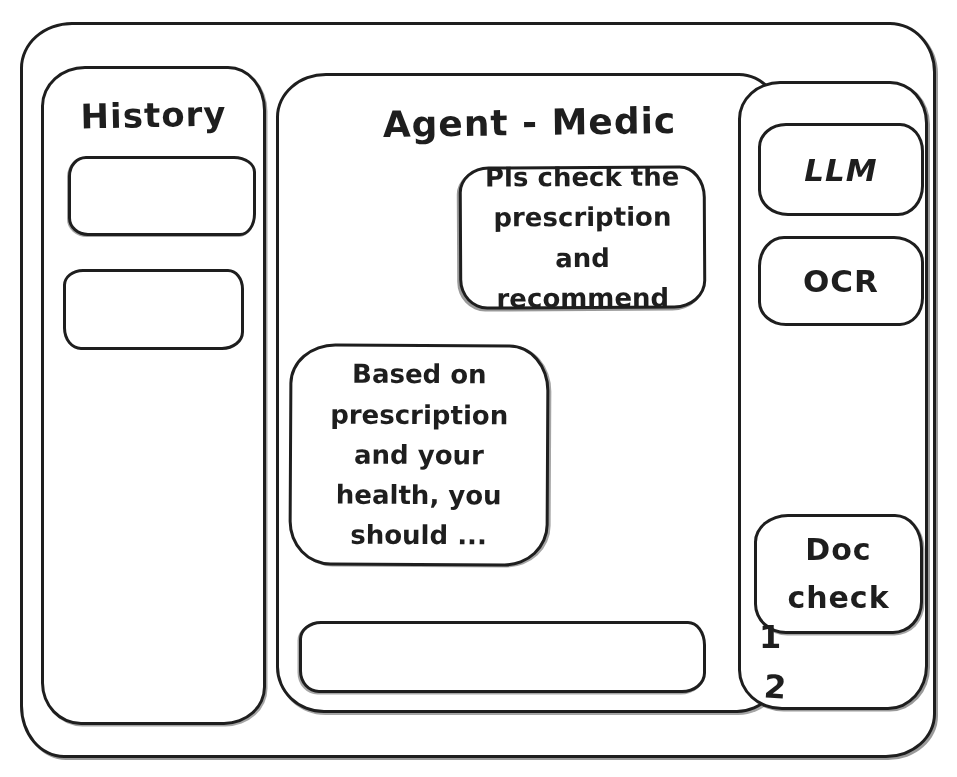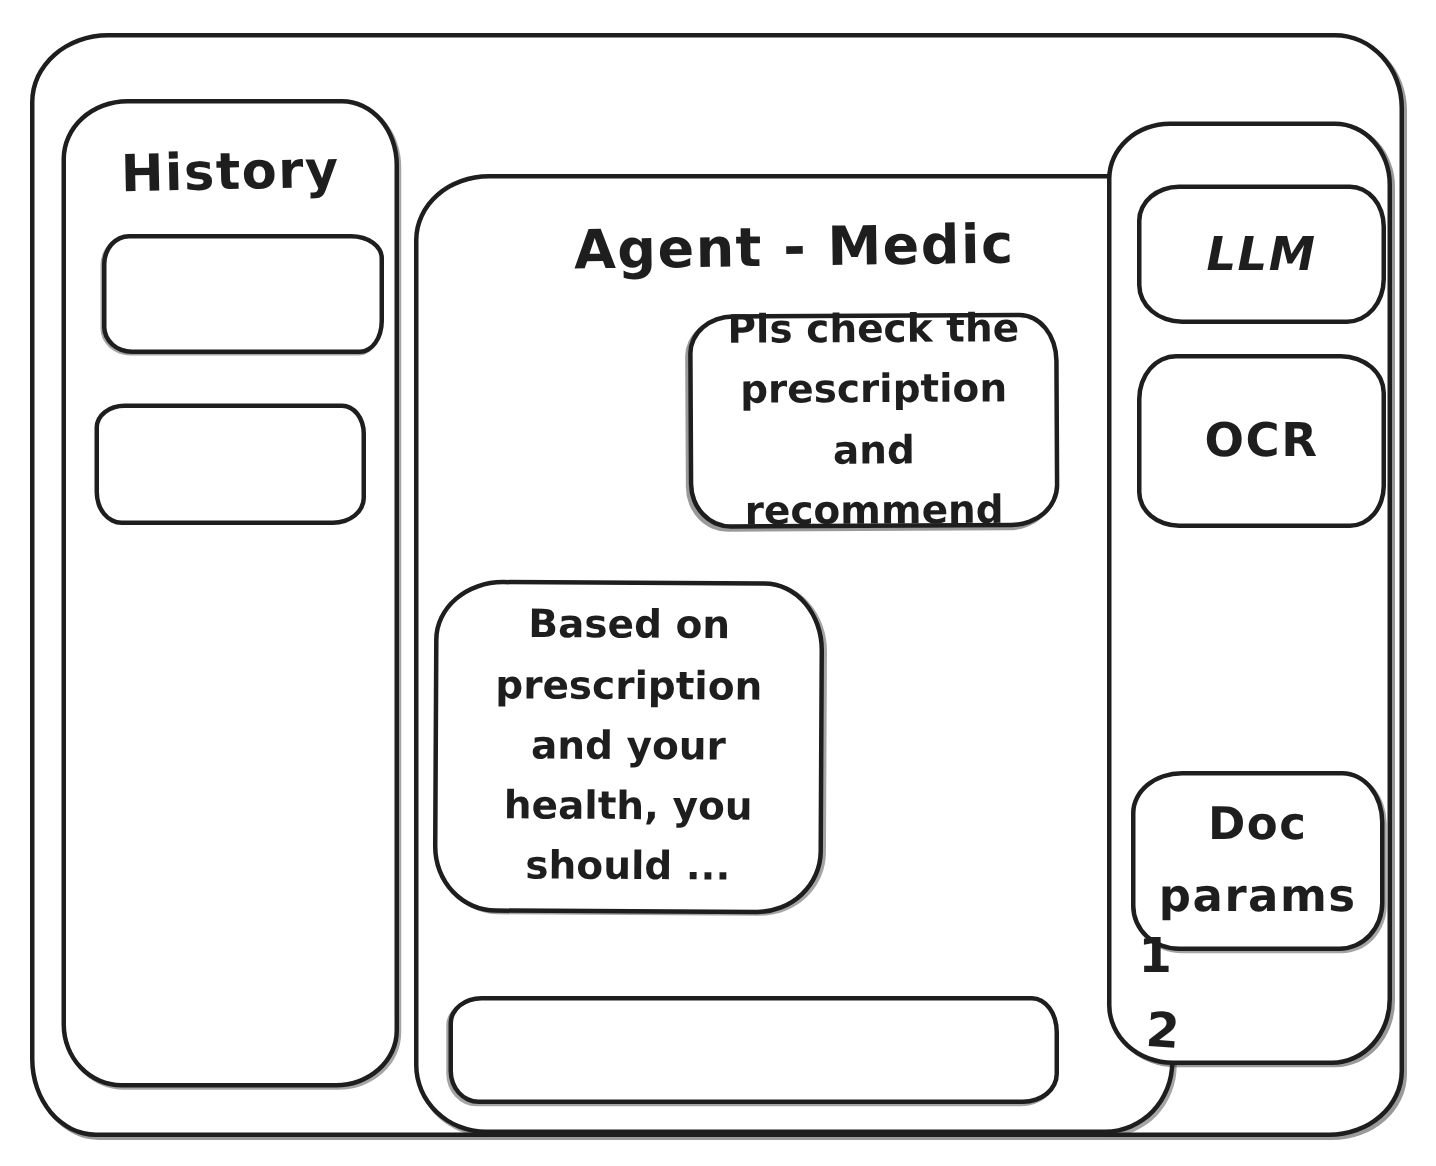--- a/index.html
+++ b/index.html
@@ -56,21 +56,20 @@
   .hist-box.two{
     left:19px; top:200px; width:181px; height:81px;
     border-radius:20px 16px 22px 18px / 16px 20px 18px 22px;
   }
 
   
   .panel-center{
     left:253px; top:48px; width:507px; height:640px;
     border-radius:50px 44px 46px 48px / 44px 50px 48px 46px;
     box-shadow:1.5px 2px 0 0 rgba(30,30,30,.4);
-    margin-top:43px;
   }
   .chat-title{
     position:absolute; left:0; top:26px; width:100%;
     text-align:center;
     font-size:36px; font-weight:bold;
     transform:rotate(-0.8deg);
     letter-spacing:1px;
   }
   .bubble{
     position:absolute;
@@ -120,21 +119,21 @@
     font-size:31px; font-weight:bold;
     letter-spacing:1px;
     cursor:pointer;
   }
   .tool-box.llm{
     left:17px; top:39px; width:166px; height:93px;
     border-radius:28px 24px 26px 30px / 24px 28px 30px 26px;
     font-style:italic;
   }
   .tool-box.ocr{
-    left:17px; top:152px; width:166px; height:116px;
+    left:17px; top:152px; width:166px; height:90px;
     border-radius:26px 30px 24px 28px / 30px 26px 28px 24px;
   }
   .tool-box.params{
     left:8px; top:317px; width:167px; height:73px;
     border-radius:20px 16px 18px 22px / 16px 20px 22px 18px;
     font-size:30px;
   }
   .tool-box.doc{
     left:13px; top:430px; width:169px; height:120px;
     border-radius:34px 28px 30px 32px / 28px 34px 32px 30px;
@@ -166,19 +165,19 @@
     <section class="sketch panel-center">
       <div class="chat-title">Agent - Medic</div>
       <div class="bubble user">Pls check the prescription and recommend</div>
       <div class="bubble agent">Based on prescription and your health, you should ...</div>
       <div class="input-bar"></div>
     </section>
 
     <aside class="sketch panel-right">
       <div class="tool-box llm">LLM</div>
       <div class="tool-box ocr">OCR</div>
-      <div class="tool-box doc">Doc params</div>
+      <div class="tool-box doc">Doc check</div>
       <div class="doc-num n1">1</div>
       <div class="doc-num n2">2</div>
     </aside>
 
   </div>
 </div>
 
 </body></html>

